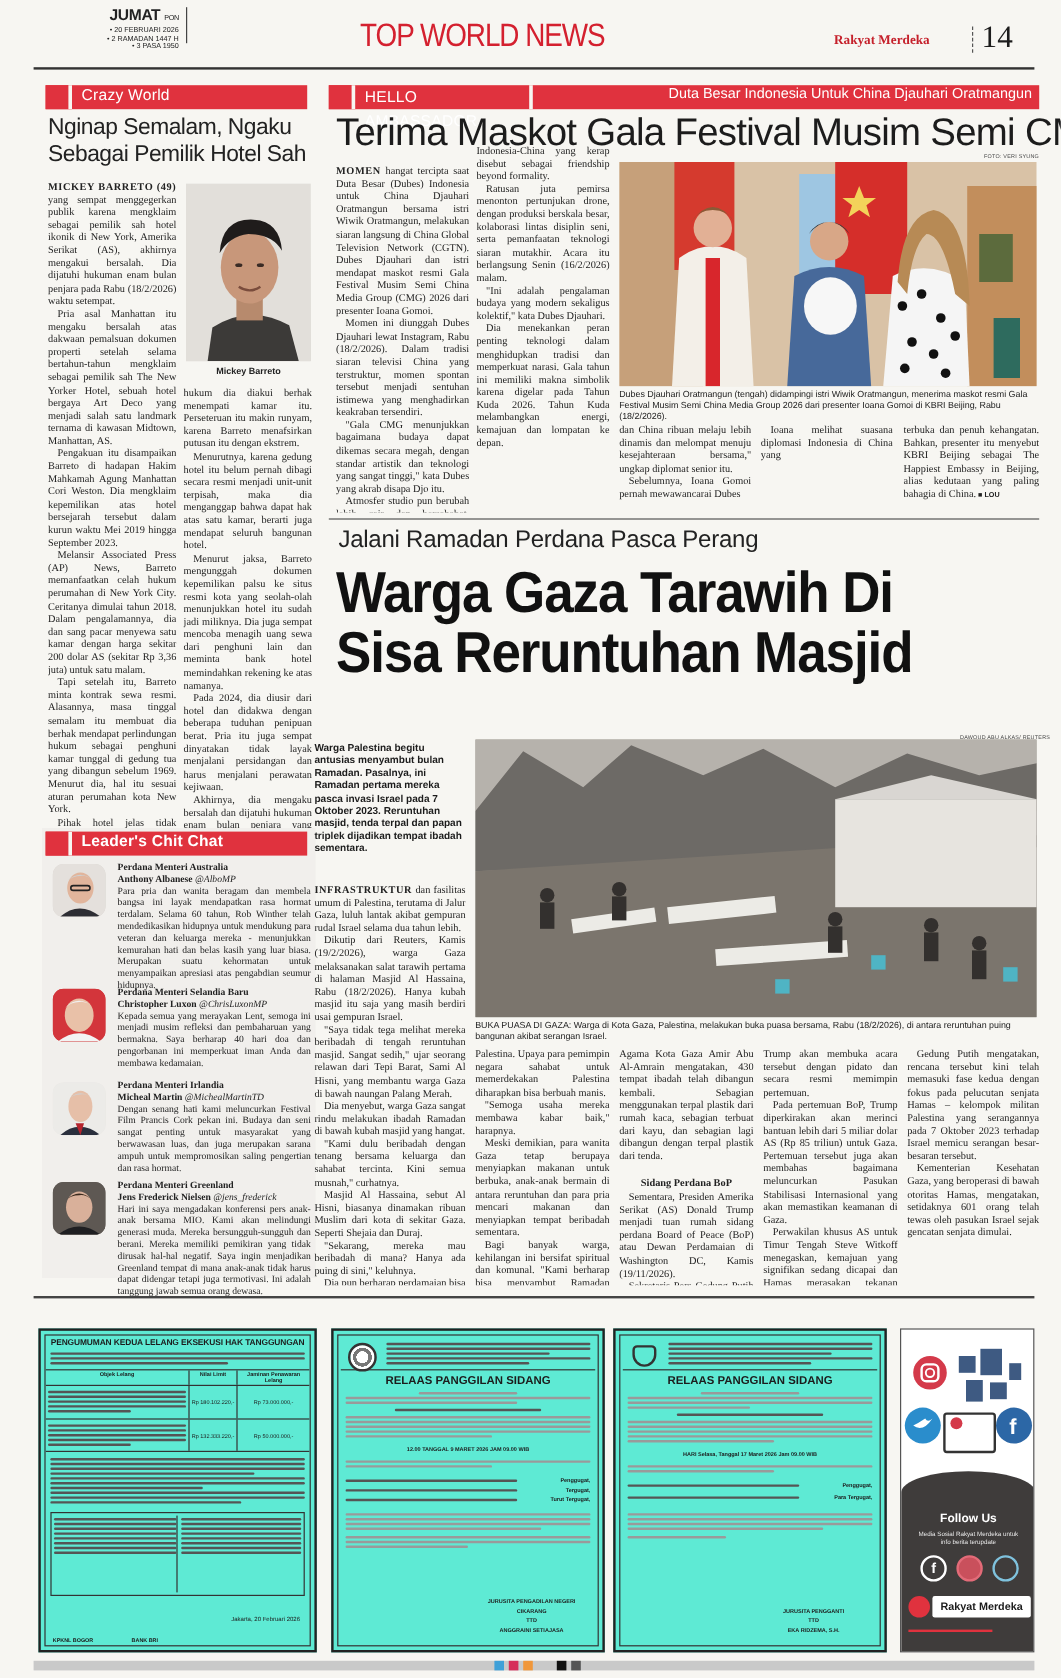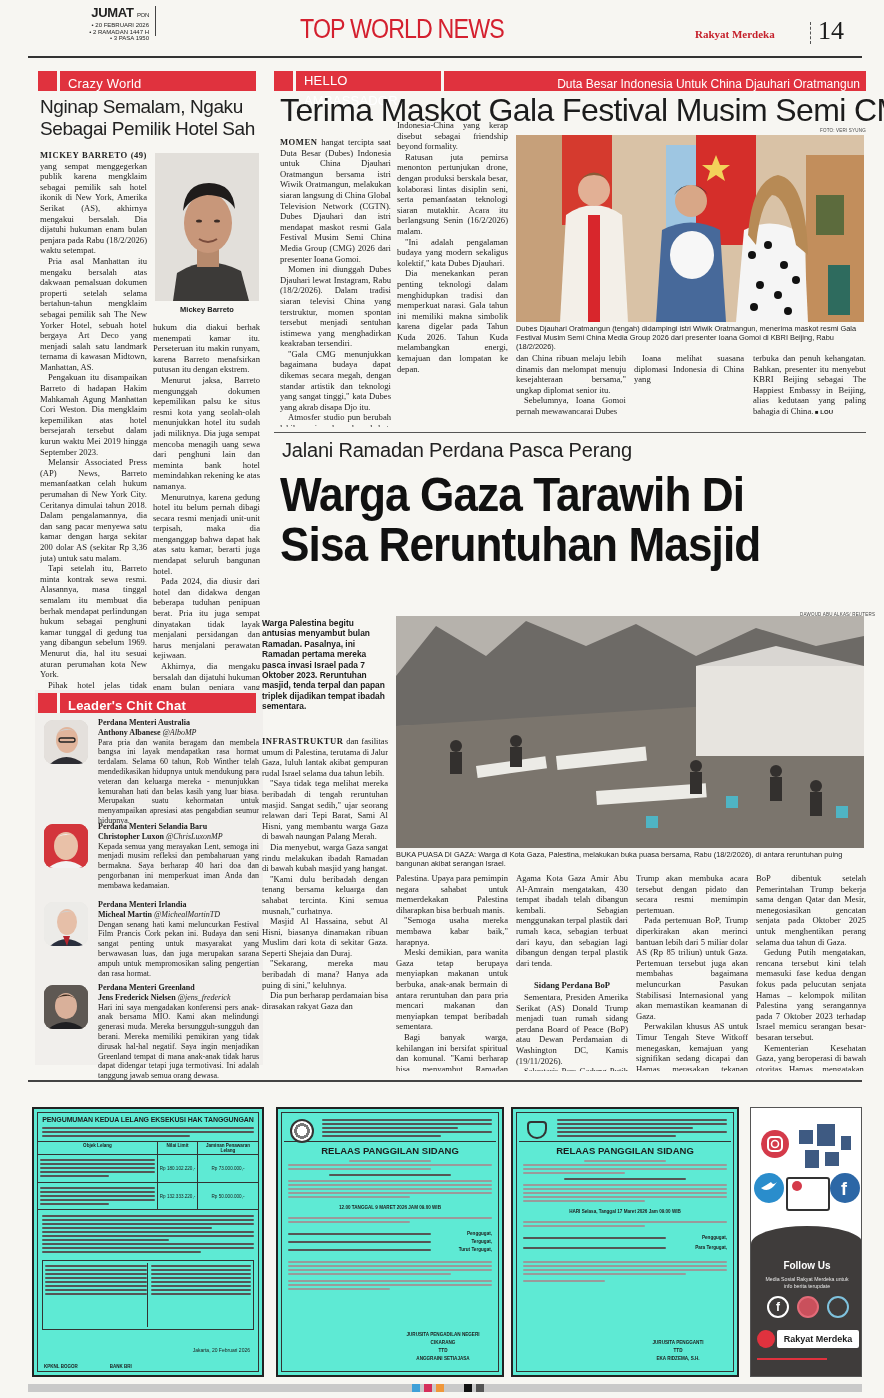--- a/index.html
+++ b/index.html
@@ -12,21 +12,21 @@
 #date-block{left:68px;top:6px;width:88px;text-align:right;font-family:"Liberation Sans",sans-serif;color:#222;border-right:1px solid #444;padding-right:6px;height:30px}
 #date-block .day{font-size:13px;font-weight:bold;line-height:13px;letter-spacing:-0.3px}
 #date-block .day small{font-size:6px;font-weight:normal}
 #date-block .ln{font-size:6px;line-height:6.5px}
 #section-title{left:300px;top:14px;width:300px;font-family:"Liberation Sans",sans-serif;font-size:27px;color:#d4202f;letter-spacing:-1px;transform:scaleX(0.86);transform-origin:left top;white-space:nowrap}
 #brand-top{left:695px;top:28px;font-family:"Liberation Serif",serif;font-size:11px;font-weight:bold;color:#c5202b}
 #page-sep{left:810px;top:22px;width:1px;height:22px;border-left:1px dashed #555}
 #page-num{left:818px;top:16px;font-family:"Liberation Serif",serif;font-size:26px;color:#1c1c1c;font-weight:normal}
 #mast-rule{left:28px;top:56px;width:834px;height:2px;background:#333}
 
-.redbar{background:#e0323e;color:#fff;font-family:"Liberation Sans",sans-serif;height:20px;display:flex;align-items:flex-end}
+.redbar{background:#e0323e;color:#fff;font-family:"Liberation Sans",sans-serif;height:20px;display:flex;align-items:flex-start}
 .redbar .sq{width:22px;height:20px;background:#e0323e;border-right:3px solid #f7f6f2}
 .redbar .lbl{padding-left:8px;font-size:13px;letter-spacing:0.2px}
 
 .col{font-family:"Liberation Serif",serif;font-size:8.6px;line-height:10.6px;color:#222;text-align:justify;overflow:hidden}
 .col p{text-indent:8px;margin-bottom:0}
 .col p.first{text-indent:0}
 .col .lead{font-weight:bold;letter-spacing:0.5px}
 .col .subhead{text-align:center;font-weight:bold;margin:12px 0 1px 0;text-indent:0}
 .cap{font-family:"Liberation Sans",sans-serif;font-size:7.4px;line-height:9px;color:#222}
 .cap b{font-weight:normal}
@@ -84,22 +84,22 @@
     <ellipse cx="53" cy="70" rx="24" ry="30" fill="#c8977a"></ellipse>
     <path d="M28 58 Q30 30 54 30 Q78 30 80 56 Q72 42 52 42 Q36 44 28 58Z" fill="#1f1c1b"></path>
     <ellipse cx="44" cy="68" rx="3" ry="1.6" fill="#3a2b25"></ellipse>
     <ellipse cx="62" cy="68" rx="3" ry="1.6" fill="#3a2b25"></ellipse>
     <path d="M44 86 Q53 92 62 86" stroke="#7a4c3c" stroke-width="2" fill="none"></path>
   </svg>
 </div>
 <div class="abs sans" style="left:155px;top:305px;width:104px;text-align:center;font-size:7.5px;font-weight:bold;color:#222">Mickey Barreto</div>
 <div class="abs col" id="cw-col2" style="left:153px;top:322px;width:107px;height:410px">
     <p class="first">hukum dia diakui berhak menempati kamar itu. Perseteruan itu makin runyam, karena Barreto menafsirkan putusan itu dengan ekstrem.</p>
+    <p>Menurutnya, karena gedung hotel itu belum pernah dibagi secara resmi menjadi unit-unit terpisah, maka dia menganggap bahwa dapat hak atas satu kamar, berarti juga mendapat seluruh bangunan hotel.</p>
     <p>Menurut jaksa, Barreto mengunggah dokumen kepemilikan palsu ke situs resmi kota yang seolah-olah menunjukkan hotel itu sudah jadi miliknya. Dia juga sempat mencoba menagih uang sewa dari penghuni lain dan meminta bank hotel memindahkan rekening ke atas namanya.</p>
-    <p>Menurutnya, karena gedung hotel itu belum pernah dibagi secara resmi menjadi unit-unit terpisah, maka dia menganggap bahwa dapat hak atas satu kamar, berarti juga mendapat seluruh bangunan hotel.</p>
     <p>Pada 2024, dia diusir dari hotel dan didakwa dengan beberapa tuduhan penipuan berat. Pria itu juga sempat dinyatakan tidak layak menjalani persidangan dan harus menjalani perawatan kejiwaan.</p>
     <p>Akhirnya, dia mengaku bersalah dan dijatuhi hukuman enam bulan penjara yang sudah dijalankan, ditambah lima tahun masa percobaan. Meski begitu, Barreto tetap bersikeras tidak pernah berniat menipu siapa pun. "Saya tidak pernah mendapatkan satu sen pun dari ini," pungkasnya.</p>
   </div>
 
 <div class="abs" style="left:35px;top:690px;width:228px;height:375px;background:#f1efec"></div>
 <div class="abs redbar" style="left:38px;top:693px;width:218px">
   <div class="sq"></div>
   <div class="lbl" style="font-weight:bold">Leader's Chit Chat</div>
 </div>
 
@@ -245,20 +245,21 @@
 <div class="abs" style="left:280px;top:470px;width:600px;font-family:'Liberation Sans',sans-serif;font-weight:bold;font-size:48px;line-height:50px;color:#111;letter-spacing:-1px;transform:scaleX(0.92);transform-origin:left top;white-space:nowrap">
   <div>Warga Gaza Tarawih Di</div>
   <div>Sisa Reruntuhan Masjid</div>
 </div>
 <div class="abs credit" style="left:800px;top:612px">DAWOUD ABU ALKAS/ REUTERS</div>
 
 <div class="abs sans" style="left:262px;top:618px;width:128px;font-size:8.4px;line-height:10.4px;font-weight:bold;color:#1c1c1c">Warga Palestina begitu antusias menyambut bulan Ramadan. Pasalnya, ini Ramadan pertama mereka pasca invasi Israel pada 7 Oktober 2023. Reruntuhan masjid, tenda terpal dan papan triplek dijadikan tempat ibadah sementara.</div>
 
 <div class="abs col" id="gz-col1" style="left:262px;top:736px;width:126px;height:335px">
     <p class="first"><span class="lead">INFRASTRUKTUR</span> dan fasilitas umum di Palestina, terutama di Jalur Gaza, luluh lantak akibat gempuran rudal Israel selama dua tahun lebih.</p>
+    <p>Dikutip dari Reuters, Kamis (19/2/2026), warga Gaza melaksanakan salat tarawih pertama di halaman Masjid Al Hassaina, Rabu (18/2/2026). Hanya kubah masjid itu saja yang masih berdiri usai gempuran Israel.</p>
     <p>"Saya tidak tega melihat mereka beribadah di tengah reruntuhan masjid. Sangat sedih," ujar seorang relawan dari Tepi Barat, Sami Al Hisni, yang membantu warga Gaza di bawah naungan Palang Merah.</p>
     <p>Dia menyebut, warga Gaza sangat rindu melakukan ibadah Ramadan di bawah kubah masjid yang hangat.</p>
     <p>"Kami dulu beribadah dengan tenang bersama keluarga dan sahabat tercinta. Kini semua musnah," curhatnya.</p>
     <p>Masjid Al Hassaina, sebut Al Hisni, biasanya dinamakan ribuan Muslim dari kota di sekitar Gaza. Seperti Shejaia dan Duraj.</p>
     <p>"Sekarang, mereka mau beribadah di mana? Hanya ada puing di sini," keluhnya.</p>
     <p>Dia pun berharap perdamaian bisa dirasakan rakyat Gaza dan</p>
   </div>
 
 <div class="abs photo" style="left:396px;top:616px;width:468px;height:232px">
   <svg width="468" height="232" viewBox="0 0 468 232">
@@ -305,21 +306,20 @@
     <p class="subhead">Sidang Perdana BoP</p>
     <p>Sementara, Presiden Amerika Serikat (AS) Donald Trump menjadi tuan rumah sidang perdana Board of Peace (BoP) atau Dewan Perdamaian di Washington DC, Kamis (19/11/2026).</p>
     <p>Sekretaris Pers Gedung Putih Karoline Leavitt mengatakan, lebih dari 20 negara diperkirakan akan hadir dalam pertemuan ini.</p>
   </div>
 <div class="abs col" id="gz-col4" style="left:636px;top:873px;width:112px;height:198px">
     <p class="first">Trump akan membuka acara tersebut dengan pidato dan secara resmi memimpin pertemuan.</p>
     <p>Pada pertemuan BoP, Trump diperkirakan akan merinci bantuan lebih dari 5 miliar dolar AS (Rp 85 triliun) untuk Gaza. Pertemuan tersebut juga akan membahas bagaimana meluncurkan Pasukan Stabilisasi Internasional yang akan memastikan keamanan di Gaza.</p>
     <p>Perwakilan khusus AS untuk Timur Tengah Steve Witkoff menegaskan, kemajuan yang signifikan sedang dicapai dan Hamas merasakan tekanan untuk menyerahkan senjata.</p>
   </div>
 <div class="abs col" id="gz-col5" style="left:756px;top:873px;width:110px;height:198px">
-    <p class="first">BoP dibentuk setelah Pemerintahan Trump bekerja sama dengan Qatar dan Mesir, menegosiasikan gencatan senjata pada Oktober 2025 untuk menghentikan perang selama dua tahun di Gaza.</p>
     <p>Gedung Putih mengatakan, rencana tersebut kini telah memasuki fase kedua dengan fokus pada pelucutan senjata Hamas – kelompok militan Palestina yang serangannya pada 7 Oktober 2023 terhadap Israel memicu serangan besar-besaran tersebut.</p>
     <p>Kementerian Kesehatan Gaza, yang beroperasi di bawah otoritas Hamas, mengatakan, setidaknya 601 orang telah tewas oleh pasukan Israel sejak gencatan senjata dimulai.</p>
   </div>
 
 <div class="abs hr" style="left:28px;top:1080px;width:834px;height:2px;background:#444"></div>
 
 <div class="abs adbox" style="left:32px;top:1107px;width:232px;height:270px">
   <div class="adin">
     <div class="sans" style="text-align:center;font-size:7px;font-weight:bold;margin-top:3px;letter-spacing:-0.1px">PENGUMUMAN KEDUA LELANG EKSEKUSI HAK TANGGUNGAN</div>
     <div style="padding:2px 4px">

